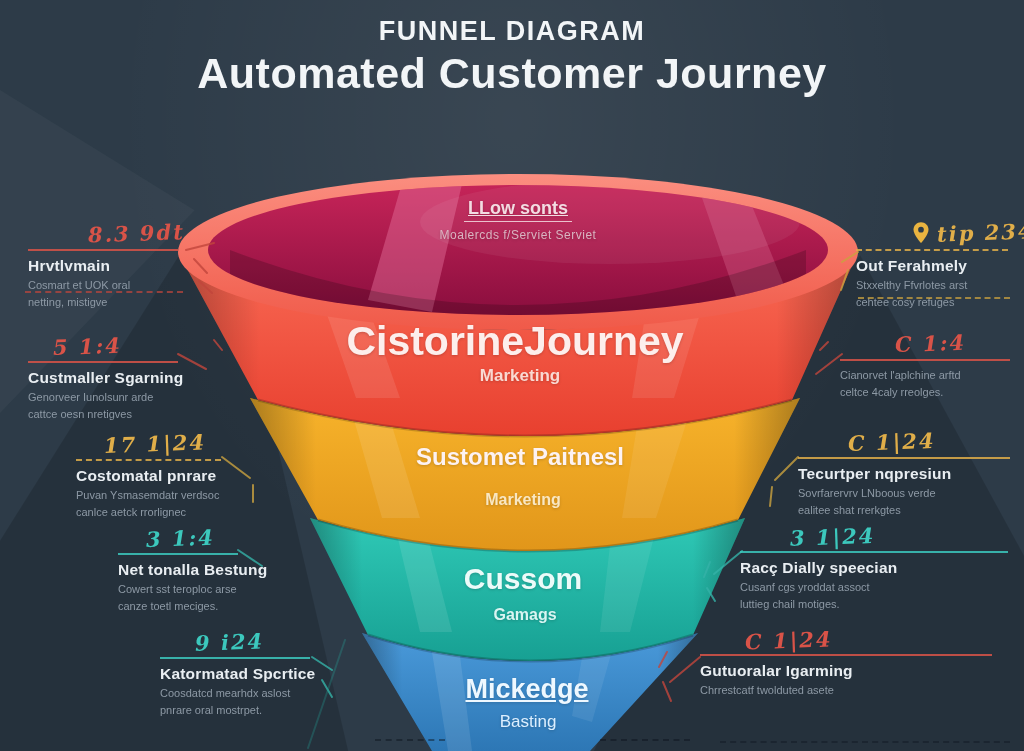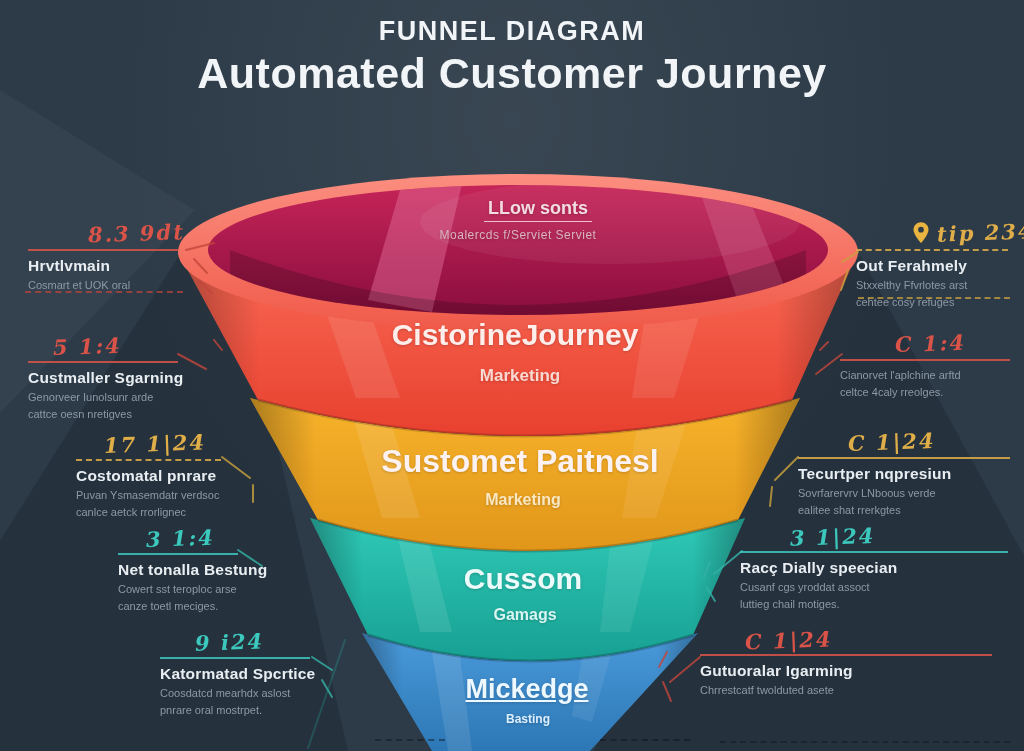--- a/index.html
+++ b/index.html
@@ -26,31 +26,31 @@
   }
   
   .title-wrap{position:absolute;top:16px;left:0;width:100%;text-align:center;color:#f2f5f7;}
   .title-kicker{font-size:27px;font-weight:800;letter-spacing:1.5px;}
   .title-main{font-size:43px;font-weight:800;letter-spacing:.5px;margin-top:2px;}
   
   .funnel-svg{position:absolute;inset:0;}
   
   .flabel{position:absolute;transform:translateX(-50%);text-align:center;font-weight:bold;
           text-shadow:0 1px 3px rgba(0,0,0,.18);white-space:nowrap;}
-  .mouth-l1{top:198px;left:538px;font-size:18px;color:#f3dce2;}
+  .mouth-l1{top:198px;left:518px;font-size:18px;color:#f3dce2;text-decoration:underline;}
   .mouth-l1 span{border-bottom:1px solid rgba(243,220,226,.85);padding:0 4px 3px;}
   .mouth-l2{top:228px;left:518px;font-size:12px;font-weight:normal;color:#dab4c1;letter-spacing:.5px;}
-  .s1-label{top:318px;left:515px;font-size:30px;color:#fdeeec;}
+  .s1-label{top:318px;left:515px;font-size:41px;color:#fdeeec;}
   .s1-sub  {top:366px;left:520px;font-size:17px;color:#f9d9d2;font-weight:600;}
-  .s2-label{top:443px;left:520px;font-size:32px;color:#fdf2f2;}
+  .s2-label{top:443px;left:520px;font-size:24px;color:#fdf2f2;}
   .s2-sub  {top:491px;left:523px;font-size:16px;color:#f9e7c2;font-weight:600;}
   .s3-label{top:562px;left:523px;font-size:30px;color:#ecfbf9;}
   .s3-sub  {top:606px;left:525px;font-size:16px;color:#d9f5f2;font-weight:600;}
   .s4-label{top:674px;left:527px;font-size:27px;color:#eef8ff;text-decoration:underline;}
-  .s4-sub  {top:712px;left:528px;font-size:12px;color:#dcefff;font-weight:700;text-align:right;}
+  .s4-sub  {top:712px;left:528px;font-size:17px;color:#dcefff;font-weight:400;text-align:right;}
   
   .note{position:absolute;width:200px;}
   .num{font-family:"DejaVu Serif",serif;font-style:italic;font-weight:bold;
        font-size:21px;letter-spacing:2px;transform:rotate(-2deg);white-space:nowrap;}
   .num-row{display:flex;align-items:center;gap:6px;}
   .c-red{color:#d95348;}
   .c-yellow{color:#e0ae49;}
   .c-teal{color:#3cc8bd;}
   .rule{height:0;border-top:2px solid;margin:4px 0 6px;}
   .rule.dashed{border-top-style:dashed;}
@@ -186,20 +186,21 @@
   <div class="flabel s3-label">Cussom</div>
   <div class="flabel s3-sub">Gamags</div>
   <div class="flabel s4-label">Mickedge</div>
   <div class="flabel s4-sub">Basting</div>
 
   <div class="note" style="left:28px;top:220px;">
     <div class="num c-red" style="margin-left:60px;">8.3 9dt</div>
     <div class="rule r-red" style="width:150px;"></div>
     <div class="note-title">Hrvtlvmain</div>
     <div class="note-line">Cosmart et UOK oral</div>
+    <div class="note-line">netting, mistigve</div>
   </div>
 
   <div class="note" style="left:28px;top:332px;">
     <div class="num c-red" style="margin-left:25px;">5 1:4</div>
     <div class="rule r-red" style="width:150px;"></div>
     <div class="note-title">Custmaller Sgarning</div>
     <div class="note-line">Genorveer Iunolsunr arde</div>
     <div class="note-line">cattce oesn nretigves</div>
   </div>
 

